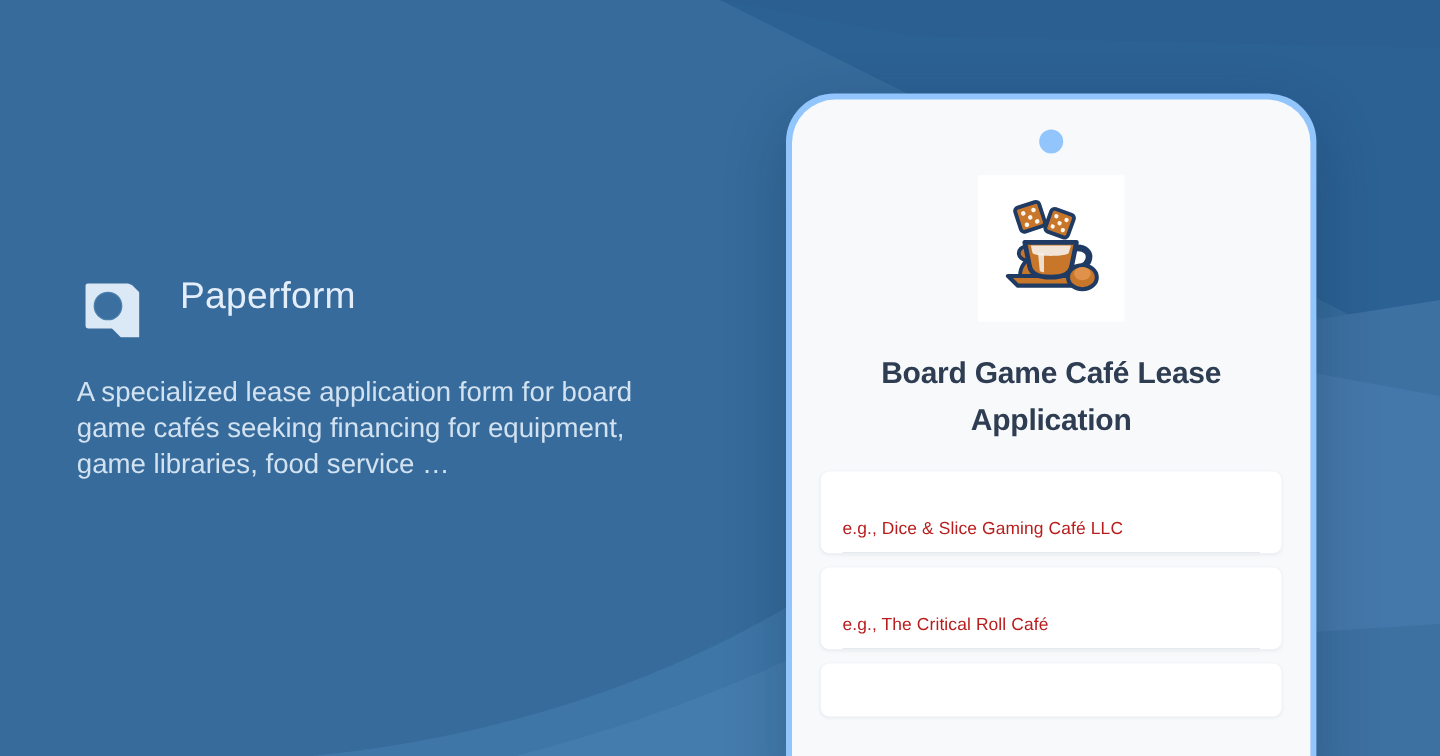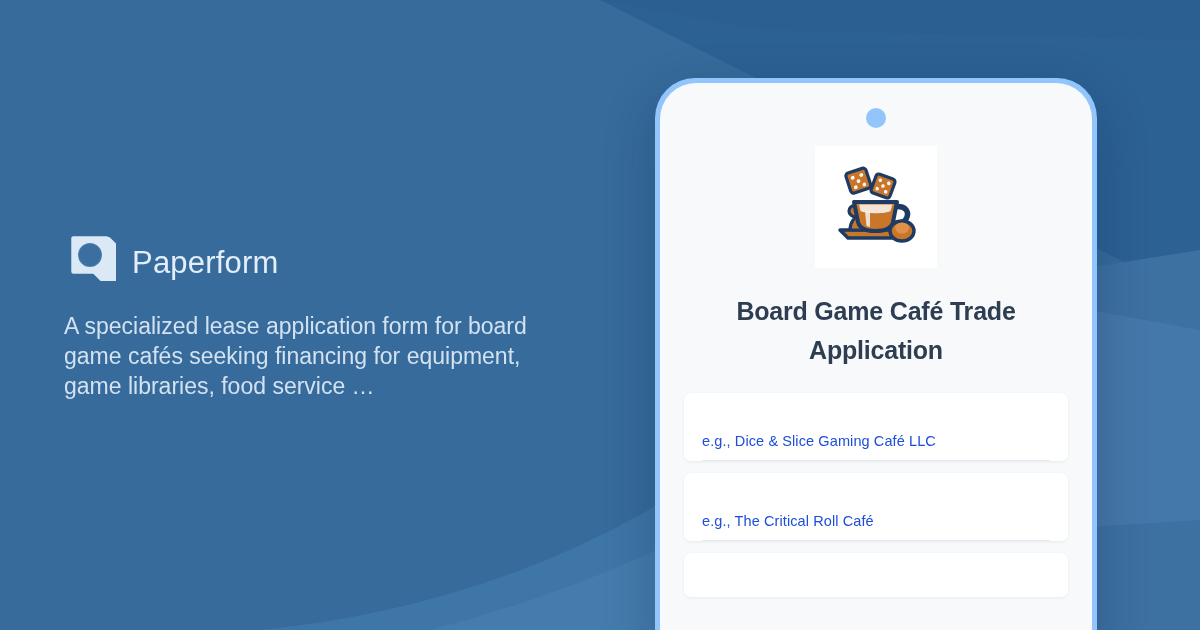--- a/index.html
+++ b/index.html
@@ -33,22 +33,22 @@
     width: 560px;
     height: 630px;
     z-index: 2;
     display: flex;
     flex-direction: column;
     justify-content: center;
   }
 
   .brand {
     display: flex;
-    align-items: flex-end;
-    gap: 16px;
+    align-items: flex-start;
+    gap: 34px;
     margin-bottom: 30px;
   }
   .brand-mark { width: 52px; height: 52px; display: block; flex: 0 0 auto; }
   .brand-name {
     font-size: 31px;
     color: #e4eefa;
     letter-spacing: 0.2px;
     font-weight: 400;
     white-space: nowrap;
   }
@@ -140,21 +140,21 @@
     font-size: 17.5px;
     line-height: 24px;
     color: #38465c;
     font-weight: 400;
     letter-spacing: -0.1px;
   }
 
   .field-input {
     margin-top: 20px;
     font-size: 14.5px;
-    color: #1d4ed8;
+    color: #b91c1c;
     padding-bottom: 11px;
     border-bottom: 1px solid #e6e9ed;
     letter-spacing: 0.1px;
   }
 </style>
 </head>
 <body>
 
 <svg id="bg-shapes" viewBox="0 0 1200 630" preserveAspectRatio="none">
   <rect x="0" y="0" width="1200" height="630" fill="#366b9b"></rect>
@@ -220,21 +220,21 @@
         <path d="M 28 45 L 71 45 L 67 65 C 65.5 71.5 60 74 49.5 74 C 39 74 33.5 71.5 32 65 Z" fill="#c8762a" stroke="#1f3b63" stroke-width="4" stroke-linejoin="round"></path>
 
         <path d="M 33 47.5 L 66.5 47.5 L 64.5 54 C 60 57 39 57 34.5 54 Z" fill="#f6f1ea" opacity="0.9"></path>
         <path d="M 39 54 L 44 54 L 44 70 L 40.5 69 Z" fill="#f6f1ea" opacity="0.85"></path>
 
         <ellipse cx="76" cy="74" rx="12" ry="10" fill="#c8762a" stroke="#1f3b63" stroke-width="3.4"></ellipse>
         <ellipse cx="76" cy="71" rx="7" ry="5.5" fill="#e0924a"></ellipse>
       </svg>
     </div>
 
-    <div class="form-title">Board Game Café Trade Application</div>
+    <div class="form-title">Board Game Café Lease Application</div>
 
     <div class="field-list">
 
       <div class="field-card">
         <div class="field-input">e.g., Dice &amp; Slice Gaming Café LLC</div>
       </div>
 
       <div class="field-card">
         <div class="field-input">e.g., The Critical Roll Café</div>
       </div>

